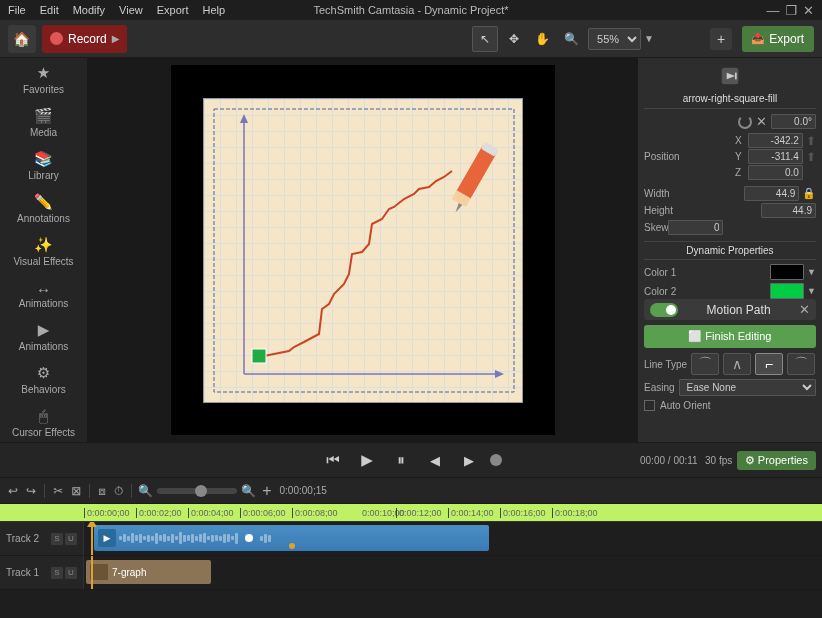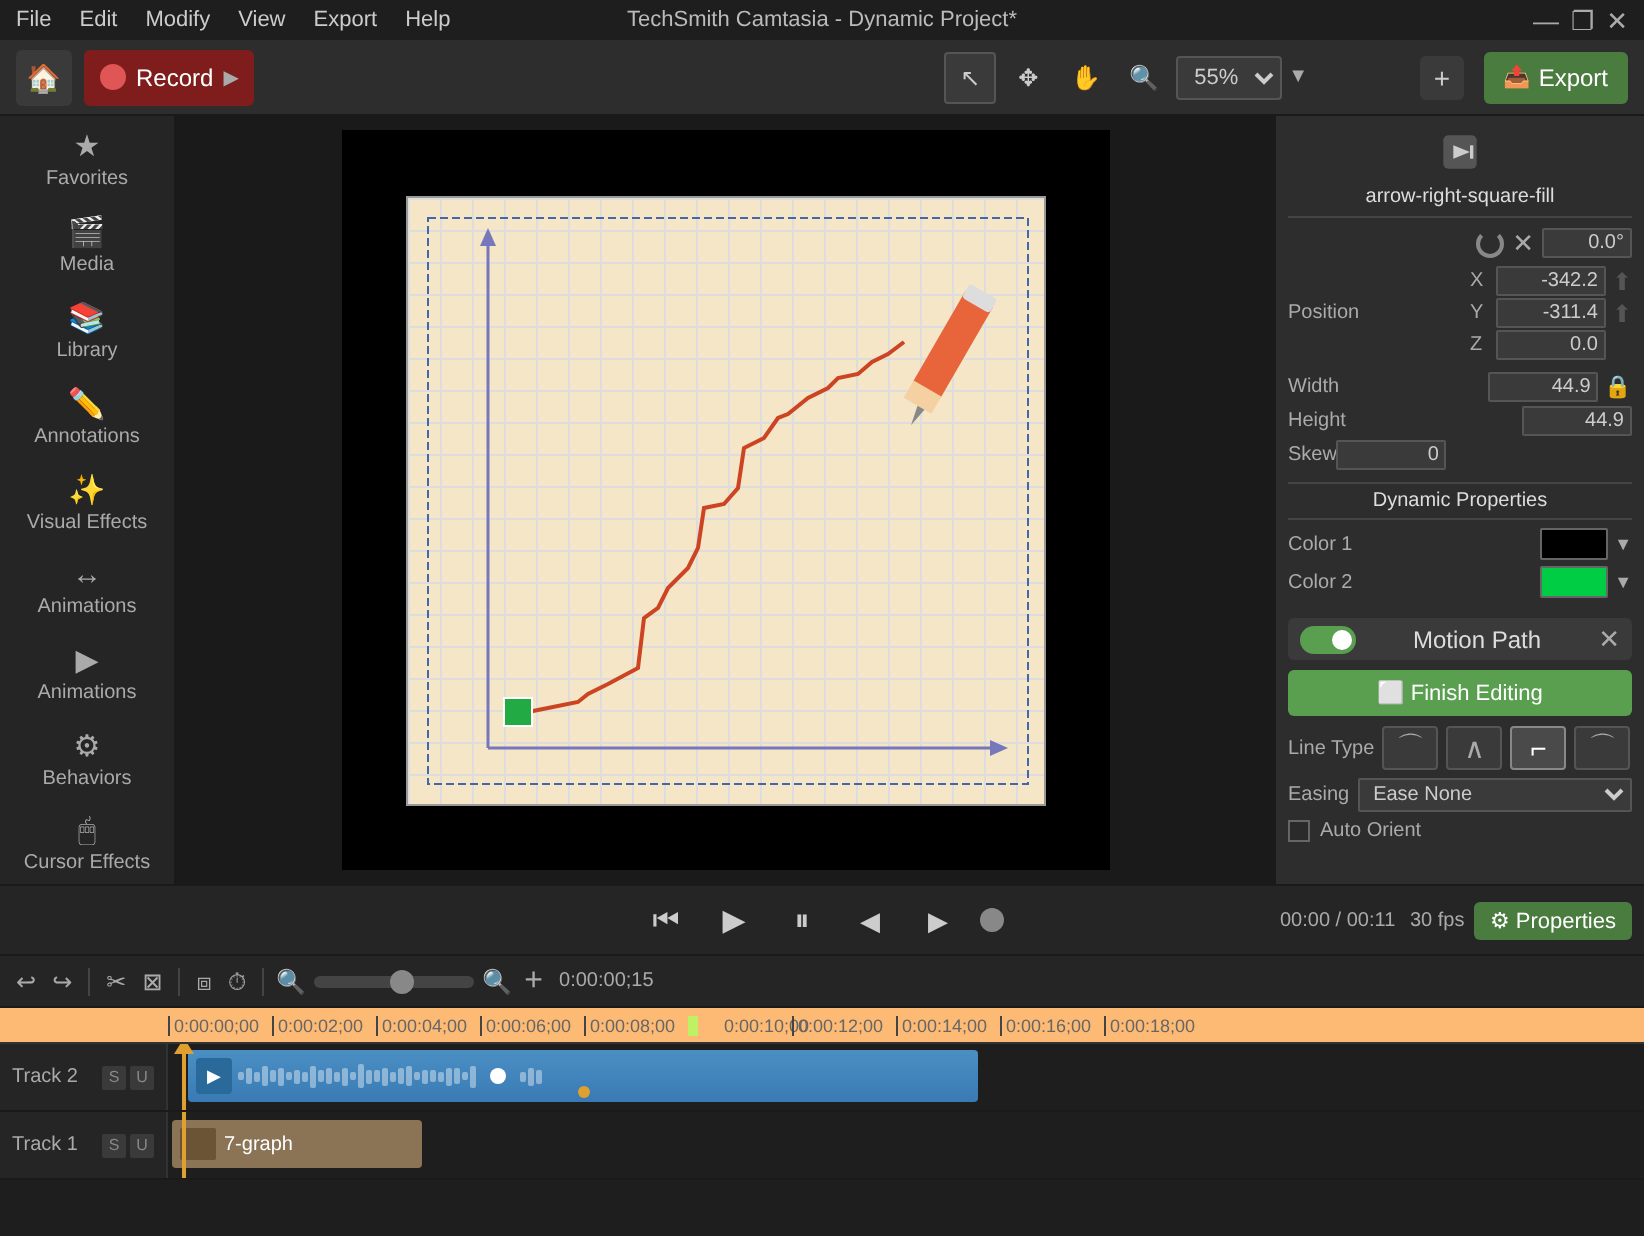--- a/index.html
+++ b/index.html
@@ -188,21 +188,21 @@
 
     <div style="font-size:10px; color:#ddd; text-align:center; padding:3px 0; border-top:1px solid #444; border-bottom:1px solid #444; margin:2px 0 4px 0;">Dynamic Properties</div>
 
     <div style="display:flex; align-items:center; justify-content:space-between; margin-bottom:3px;">
       <span style="color:#aaa; font-size:10px;">Color 1</span>
       <div style="display:flex; align-items:center; gap:3px;">
         <div style="width:34px; height:16px; background:#000; border:1px solid #666; cursor:pointer; border-radius:1px;"></div>
         <span style="color:#aaa; font-size:9px; cursor:pointer;">▼</span>
       </div>
     </div>
-    <div style="display:flex; align-items:center; justify-content:space-between; margin-bottom:10px;">
+    <div style="display:flex; align-items:center; justify-content:space-between; margin-bottom:0;">
       <span style="color:#aaa; font-size:10px;">Color 2</span>
       <div style="display:flex; align-items:center; gap:3px;">
         <div style="width:34px; height:16px; background:#00cc44; border:1px solid #666; cursor:pointer; border-radius:1px;"></div>
         <span style="color:#aaa; font-size:9px; cursor:pointer;">▼</span>
       </div>
     </div>
 
     <div style="display:flex; align-items:center; justify-content:space-between; background:#3a3a3a; border-radius:3px; padding:3px 6px; margin-bottom:5px;">
       <div style="width:28px; height:14px; background:#5a9f50; border-radius:7px; position:relative; cursor:pointer;">
         <div style="position:absolute; left:16px; top:2px; width:10px; height:10px; background:#fff; border-radius:50%;"></div>
@@ -263,21 +263,21 @@
     <div style="width:1px; height:14px; background:#444; margin:0 2px;"></div>
     <button style="background:transparent; border:none; color:#aaa; font-size:12px; cursor:pointer;">🔍</button>
     <div style="width:80px; height:6px; background:#444; border-radius:3px; position:relative; cursor:pointer;">
       <div style="width:12px; height:12px; background:#888; border-radius:50%; position:absolute; top:-3px; left:38px; cursor:grab;"></div>
     </div>
     <button style="background:transparent; border:none; color:#aaa; font-size:12px; cursor:pointer;">🔍</button>
     <button style="background:transparent; border:none; color:#aaa; font-size:16px; cursor:pointer; margin-left:2px;">+</button>
     <span style="color:#aaa; font-size:10px; margin-left:4px;">0:00:00;15</span>
   </div>
 
-  <div style="height:18px; background:#fdba74; border-bottom:1px solid #333; display:flex; align-items:center; overflow:hidden; position:relative;">
+  <div style="height:18px; background:#bef264; border-bottom:1px solid #333; display:flex; align-items:center; overflow:hidden; position:relative;">
     <div style="width:84px; flex-shrink:0;"></div>
     <div style="display:flex; overflow:hidden;">
       <div style="color:#666; font-size:9px; width:52px; border-left:1px solid #444; padding-left:2px;">0:00:00;00</div>
       <div style="color:#666; font-size:9px; width:52px; border-left:1px solid #444; padding-left:2px;">0:00:02;00</div>
       <div style="color:#666; font-size:9px; width:52px; border-left:1px solid #444; padding-left:2px;">0:00:04;00</div>
       <div style="color:#666; font-size:9px; width:52px; border-left:1px solid #444; padding-left:2px;">0:00:06;00</div>
       <div style="color:#666; font-size:9px; width:52px; border-left:1px solid #444; padding-left:2px;">0:00:08;00</div>
       <div style="color:#666; font-size:9px; width:52px; border-left:5px solid #bef264; padding-left:13px;">0:00:10;00</div>
       <div style="color:#666; font-size:9px; width:52px; border-left:1px solid #444; padding-left:2px;">0:00:12;00</div>
       <div style="color:#666; font-size:9px; width:52px; border-left:1px solid #444; padding-left:2px;">0:00:14;00</div>

